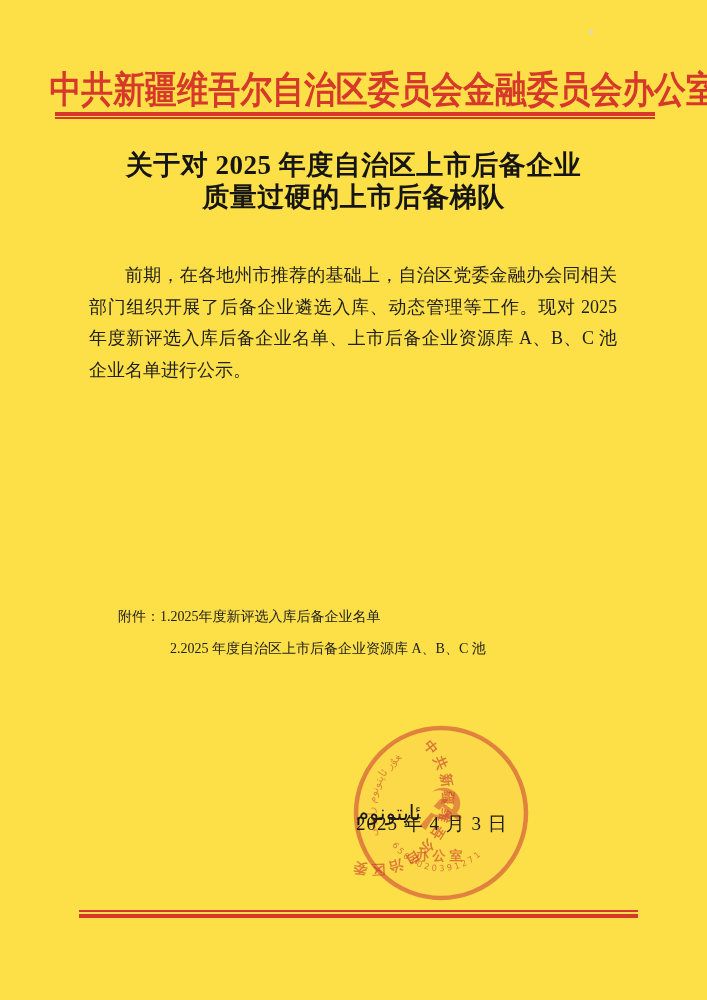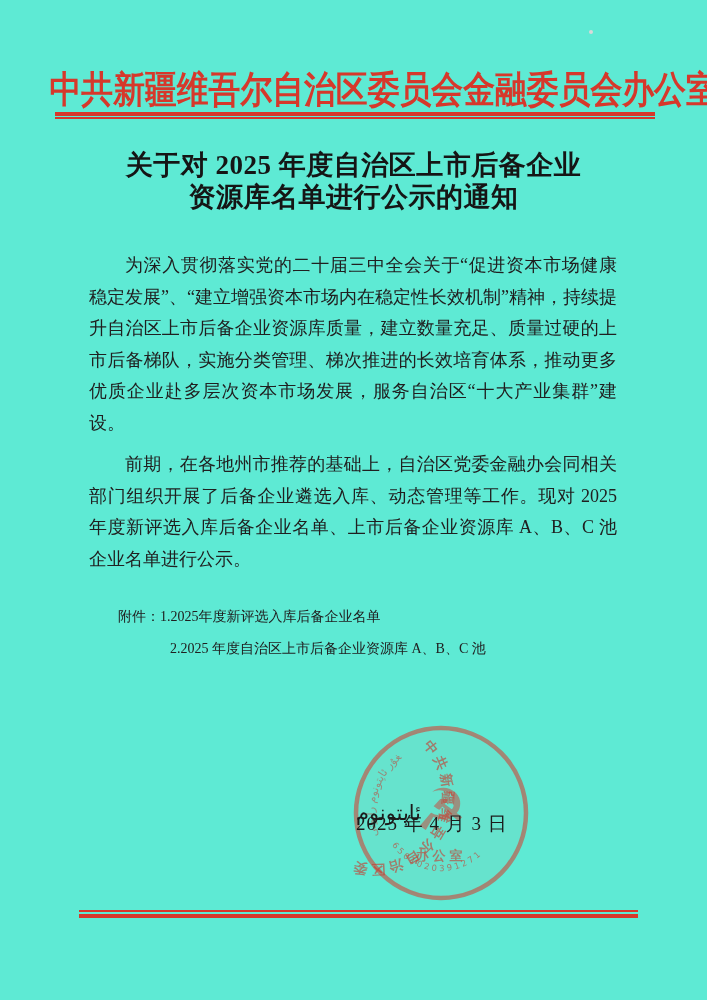--- a/index.html
+++ b/index.html
@@ -1,17 +1,17 @@
 <!DOCTYPE html>
 <html><head>
 <meta charset="utf-8">
 <style>
   html,body{margin:0;padding:0;background:#ffffff;}
   .page{
-    position:relative;width:707px;height:1000px;background:#5eead4;
+    position:relative;width:707px;height:1000px;background:#fde047;
     font-family:"Liberation Serif","DejaVu Serif",serif;overflow:hidden;
   }
   .speck{position:absolute;left:589px;top:30px;width:4px;height:4px;background:#d9d9d9;border-radius:50%;}
   .org-header{
     position:absolute;top:71px;left:0;width:707px;text-align:center;
     font-size:37px;font-weight:700;color:#d6382b;white-space:nowrap;
     transform:scaleX(0.86);line-height:1;letter-spacing:0px;
   }
   .header-rule{position:absolute;left:55px;top:112px;width:600px;}
   .hr-thick{height:4px;background:#d6382b;}
@@ -55,25 +55,24 @@
   <div class="org-header">中共新疆维吾尔自治区委员会金融委员会办公室</div>
 
   <div class="header-rule">
     <div class="hr-thick"></div>
     <div class="hr-gap"></div>
     <div class="hr-thin"></div>
   </div>
 
   <div class="doc-title">
     <div>关于对 2025 年度自治区上市后备企业</div>
-    <div>资源库名单进行公示的通知</div>
+    <div>质量过硬的上市后备梯队</div>
   </div>
 
   <div class="body-text">
-    <p class="p1">为深入贯彻落实党的二十届三中全会关于“促进资本市场健康稳定发展”、“建立增强资本市场内在稳定性长效机制”精神，持续提升自治区上市后备企业资源库质量，建立数量充足、质量过硬的上市后备梯队，实施分类管理、梯次推进的长效培育体系，推动更多优质企业赴多层次资本市场发展，服务自治区“十大产业集群”建设。</p>
     <p class="p2">前期，在各地州市推荐的基础上，自治区党委金融办会同相关部门组织开展了后备企业遴选入库、动态管理等工作。现对 2025 年度新评选入库后备企业名单、上市后备企业资源库 A、B、C 池企业名单进行公示。</p>
   </div>
 
   <div class="attachments">
     <div class="att-1"><span>附件：</span><span>1.2025年度新评选入库后备企业名单</span></div>
     <div class="att-2">2.2025 年度自治区上市后备企业资源库 A、B、C 池</div>
   </div>
 
   <svg class="seal" width="178" height="178" viewBox="0 0 178 178" aria-hidden="true">
     <defs>

